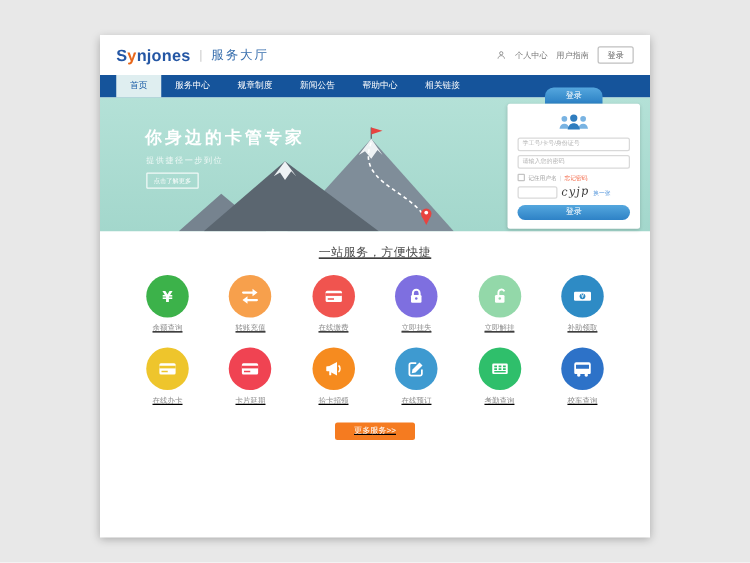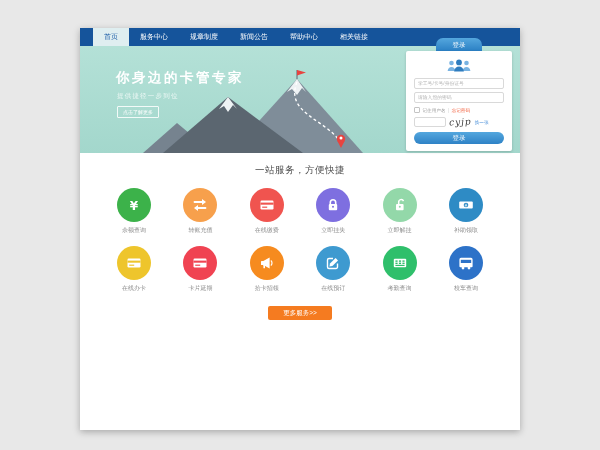--- a/index.html
+++ b/index.html
@@ -47,21 +47,21 @@
   .forgot{color:#f2613f;cursor:pointer;}
   .cap-row{display:flex;align-items:center;gap:3px;margin-top:4px;}
   .cap-input{box-sizing:border-box;width:32px;height:10px;border:1px solid #d9d9d9;border-radius:2px;background:#fff;}
   .cap-img{font-family:"DejaVu Serif","Liberation Serif",serif;font-style:italic;font-size:9px;color:#3a3a3a;
     letter-spacing:1px;transform:rotate(-3deg);cursor:pointer;}
   .cap-refresh{font-size:4.6px;color:#4a90d9;cursor:pointer;}
   .login-submit{margin-top:5px;height:12px;background:linear-gradient(180deg,#54a7de,#2e82c6);border-radius:6px;
     color:#fff;font-size:6.5px;text-align:center;line-height:12px;cursor:pointer;}
 
   
-  .services{padding-top:11px;}
+  .services{padding-top:11px;text-decoration:underline;}
   .sec-title{text-align:center;font-size:9.5px;color:#4c4c4c;letter-spacing:.5px;}
   .svc-row{display:flex;justify-content:space-between;padding:0 26px;margin-top:11px;}
   .svc{width:56px;text-align:center;cursor:pointer;}
   .svc-circle{width:34px;height:34px;border-radius:50%;margin:0 auto;display:flex;align-items:center;justify-content:center;}
   .svc-circle svg{width:16px;height:16px;display:block;}
   .svc-label{display:block;margin-top:4px;font-size:6px;color:#8c8c8c;}
   .svc-more{width:64px;height:14px;margin:13px auto 0;background:#f57b20;border-radius:2px;color:#fff;
     font-size:6.5px;text-align:center;line-height:14px;cursor:pointer;}
 
   
@@ -78,20 +78,35 @@
   .ribbon.red::before,.ribbon.red::after{border-top-color:#a41a20;}
   .ribbon.green::before,.ribbon.green::after{border-top-color:#1a7733;}
   .panel-tab{margin-left:12px;font-size:6.5px;color:#5a5a5a;line-height:16px;cursor:pointer;}
   .panel-more{margin-left:auto;font-size:5px;color:#b0b0b0;line-height:16px;padding-right:2px;cursor:pointer;}
 </style>
 </head>
 <body>
 
 <div class="page">
 
+  <div class="hdr">
+    <span class="logo"><span>S</span><span class="accent">y</span><span>njones</span></span>
+    <span class="site-sep">|</span>
+    <span class="site-name">服务大厅</span>
+    <span class="hdr-right">
+      <svg viewBox="0 0 16 16">
+          <circle cx="8" cy="5.2" r="2.6" fill="none" stroke="#888" stroke-width="1.4"></circle>
+          <path d="M2.8 13.8c.6-3.2 2.6-4.8 5.2-4.8s4.6 1.6 5.2 4.8" fill="none" stroke="#888" stroke-width="1.4"></path>
+        </svg>
+    <span class="hdr-link">个人中心</span>
+        <span class="hdr-link">用户指南</span>
+      </span>
+    <span style="width:7px"></span>
+    <button class="hdr-btn" style="font-size:6.5px">登录</button>
+  </div>
 
   <div class="nav">
       <div class="nav-item active">首页</div>
       <div class="nav-item">服务中心</div>
       <div class="nav-item">规章制度</div>
       <div class="nav-item">新闻公告</div>
       <div class="nav-item">帮助中心</div>
       <div class="nav-item">相关链接</div>
     </div>
 

